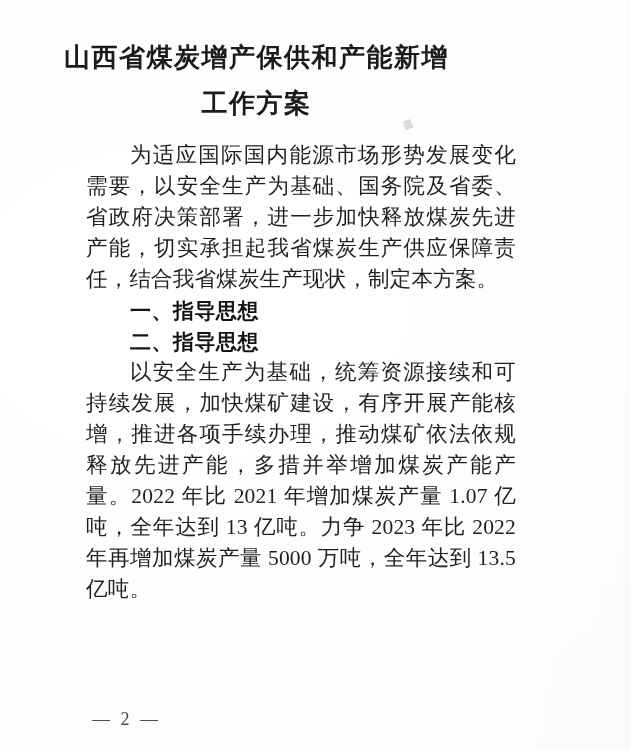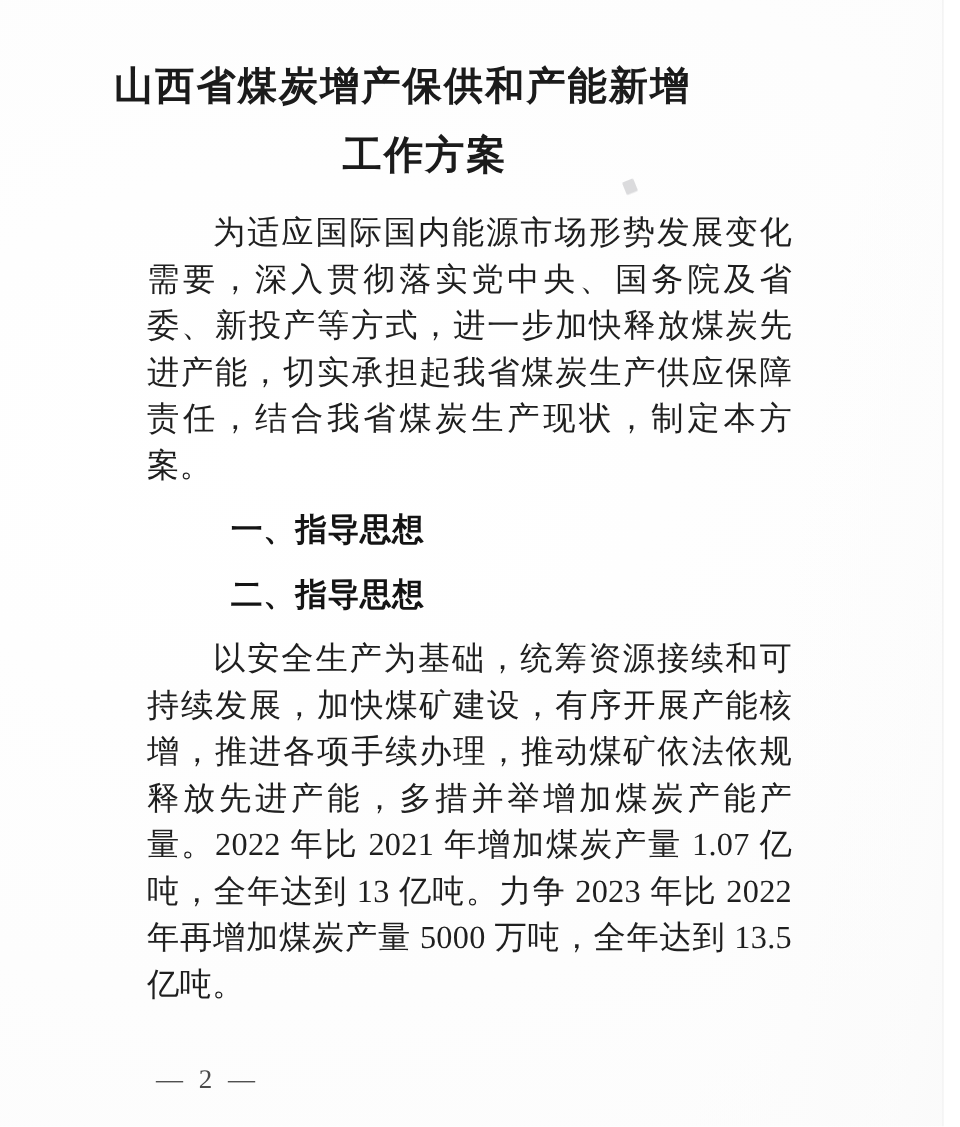--- a/index.html
+++ b/index.html
@@ -32,21 +32,21 @@
     position: absolute;
     left: 0; top: 0;
     width: 629px; height: 751px;
     background:
       radial-gradient(ellipse 700px 500px at 30% 40%, rgba(255,255,255,0) 0%, rgba(250,250,250,0.55) 100%);
     pointer-events: none;
   }
 
   #content {
     position: absolute;
-    left: 12px;
+    left: 0;
     top: 0;
     width: 629px;
     height: 595px;
   }
 
   
   .doc-title {
     text-align: center;
     font-family: "Liberation Serif", "DejaVu Serif", serif;
     font-weight: bold;
@@ -59,21 +59,20 @@
     padding-left: 0;
   }
   #title-block {
     position: absolute;
     left: 0;
     top: 36px;
     width: 513px;
   }
   .title-line-2 {
     margin-top: 2px;
-    padding-left: 15px;
   }
 
   
   #scan-speck {
     position: absolute;
     left: 404px;
     top: 120px;
     width: 8px;
     height: 9px;
     background: rgba(140,140,145,0.30);
@@ -103,21 +102,21 @@
     font-style: italic;
     font-synthesis: none;
   }
 
   
   .para, .section-heading {
     font-style: normal;
   }
 
   .section-heading {
-    margin: 12px;
+    margin: 0;
     font-family: "Liberation Sans", "DejaVu Sans", sans-serif;
     font-weight: bold;
     font-size: 21px;
     line-height: 31px;
     color: #141414;
     letter-spacing: 0.5px;
     text-indent: 44px;
   }
 
   
@@ -141,21 +140,21 @@
 
     <div id="title-block">
       <div class="doc-title">山西省煤炭增产保供和产能新增</div>
       <div class="doc-title title-line-2">工作方案</div>
     </div>
 
     <div id="scan-speck"></div>
 
     <div id="body-block">
 
-      <p class="para">为适应国际国内能源市场形势发展变化需要，深入贯彻落实党中央、国务院及省委、新投产等方式，进一步加快释放煤炭先进产能，切实承担起我省煤炭生产供应保障责任，结合我省煤炭生产现状，制定本方案。</p>
+      <p class="para">为适应国际国内能源市场形势发展变化需要，以安全生产为基础、国务院及省委、省政府决策部署，进一步加快释放煤炭先进产能，切实承担起我省煤炭生产供应保障责任，结合我省煤炭生产现状，制定本方案。</p>
 
       <h2 class="section-heading">一、指导思想</h2>
 
       <h2 class="section-heading">二、指导思想</h2>
       <p class="para">以安全生产为基础，统筹资源接续和可持续发展，加快煤矿建设，有序开展产能核增，推进各项手续办理，推动煤矿依法依规释放先进产能，多措并举增加煤炭产能产量。2022 年比 2021 年增加煤炭产量 1.07 亿吨，全年达到 13 亿吨。力争 2023 年比 2022 年再增加煤炭产量 5000 万吨，全年达到 13.5 亿吨。</p>
 
     </div>
 
     <div id="page-footer">— 2 —</div>
 

